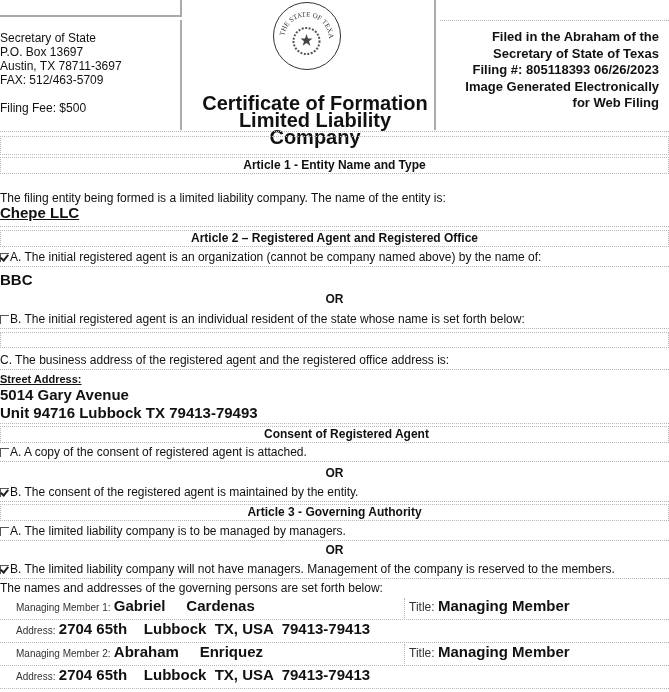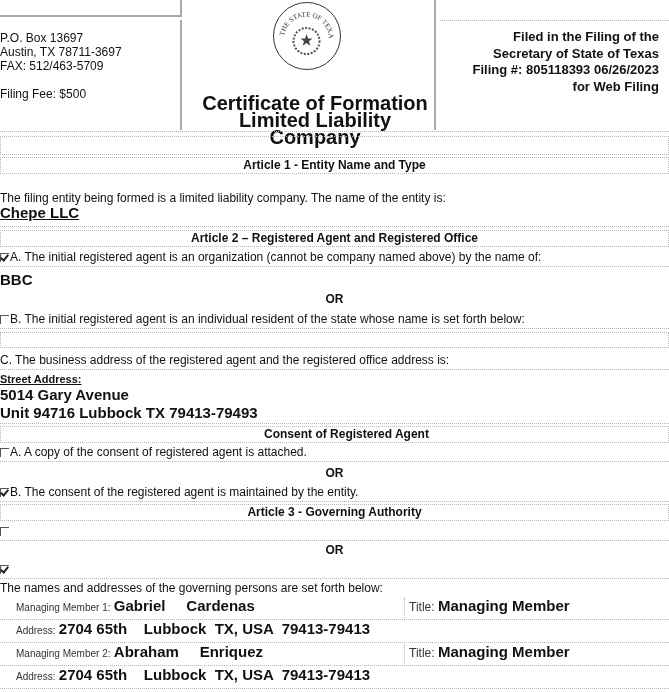--- a/index.html
+++ b/index.html
@@ -20,20 +20,21 @@
   .big { font-size: 15px; font-weight: bold; }
 </style>
 </head>
 <body>
 
 <div>
 
   <div class="abs" style="left:0;top:0;width:182px;height:17px;border-right:2px solid #aaa;border-bottom:2px solid #aaa;box-sizing:border-box;"></div>
 
   <div class="abs" style="left:0;top:20px;width:182px;height:110px;border-right:2px solid #aaa;box-sizing:border-box;font-size:12px;line-height:14px;padding-top:11px;">
+    <div>Secretary of State</div>
     <div>P.O. Box 13697</div>
     <div>Austin, TX 78711-3697</div>
     <div>FAX: 512/463-5709</div>
     <div style="margin-top:14px;">Filing Fee: $500</div>
   </div>
 
   <div class="abs seal" style="left:273px;top:2px;width:68px;height:68px;box-sizing:border-box;">
     <svg width="65" height="65" viewBox="0 0 65 65">
       <defs>
           <path id="sealArc" d="M10,36 A22,22 0 1,1 55,36"></path>
@@ -44,23 +45,24 @@
     </svg>
   </div>
   <div class="abs center bold" style="left:200px;top:95px;width:230px;font-size:20px;line-height:17px;">
     <div>Certificate of Formation</div>
     <div>Limited Liability Company</div>
   </div>
 
   <div class="abs" style="left:434px;top:0;width:235px;height:130px;border-left:2px solid #aaa;box-sizing:border-box;">
     <div class="abs" style="left:4px;top:20px;width:229px;border-top:1px dotted #b5b5b5;"></div>
     <div class="abs bold" style="right:10px;top:29px;text-align:right;font-size:13px;line-height:16.5px;">
-      <div>Filed in the Filing of the</div>
+      <div>Filed in the Abraham of the</div>
       <div>Secretary of State of Texas</div>
       <div>Filing #: 805118393 06/26/2023</div>
+      <div>Image Generated Electronically</div>
       <div>for Web Filing</div>
     </div>
   </div>
   <div class="abs" style="left:0;top:131px;width:669px;border-top:1px dotted #b5b5b5;"></div>
 </div>
 
 <div class="row dash-box" style="top:136px;height:19px;"></div>
 
 <div class="row dash-box center bold" style="top:157px;height:17px;line-height:15px;">Article 1 - Entity Name and Type</div>
 <div class="row" style="top:191px;">The filing entity being formed is a limited liability company. The name of the entity is:</div>
@@ -87,25 +89,25 @@
 <div class="row dash-b" style="top:445px;height:17px;">
   <span class="cb"></span><span>A. A copy of the consent of registered agent is attached.</span>
 </div>
 <div class="row center bold" style="top:466px;">OR</div>
 <div class="row dash-b" style="top:485px;height:17px;">
   <span class="cb checked"></span><span>B. The consent of the registered agent is maintained by the entity.</span>
 </div>
 
 <div class="row dash-box center bold" style="top:504px;height:17px;">Article 3 - Governing Authority</div>
 <div class="row dash-b" style="top:524px;height:17px;">
-  <span class="cb"></span>
+  <span class="cb"></span><span>A. The limited liability company is to be managed by managers.</span>
 </div>
 <div class="row center bold" style="top:543px;">OR</div>
 <div class="row dash-b" style="top:562px;height:17px;">
-  <span class="cb checked"></span>
+  <span class="cb checked"></span><span>B. The limited liability company will not have managers. Management of the company is reserved to the members.</span>
 </div>
 <div class="row" style="top:581px;">The names and addresses of the governing persons are set forth below:</div>
 
 <div class="row dash-b" style="top:598px;height:22px;">
   <div class="abs dash-box" style="left:0;top:0;width:405px;height:22px;border-top:none;border-left:none;">
     <span class="small">Managing Member 1:</span>
     <span class="big" style="white-space:pre;">Gabriel     Cardenas</span>
   </div>
   <div class="abs" style="left:409px;top:0;width:260px;height:22px;">
     <span style="font-size:12px;color:#333;">Title:</span>

